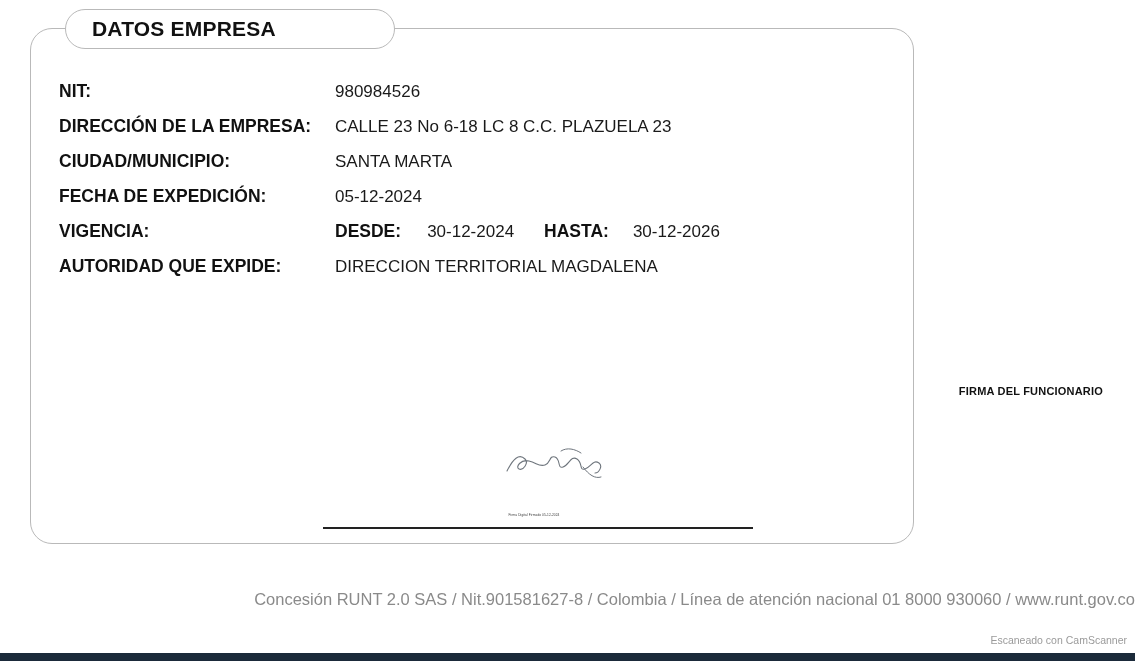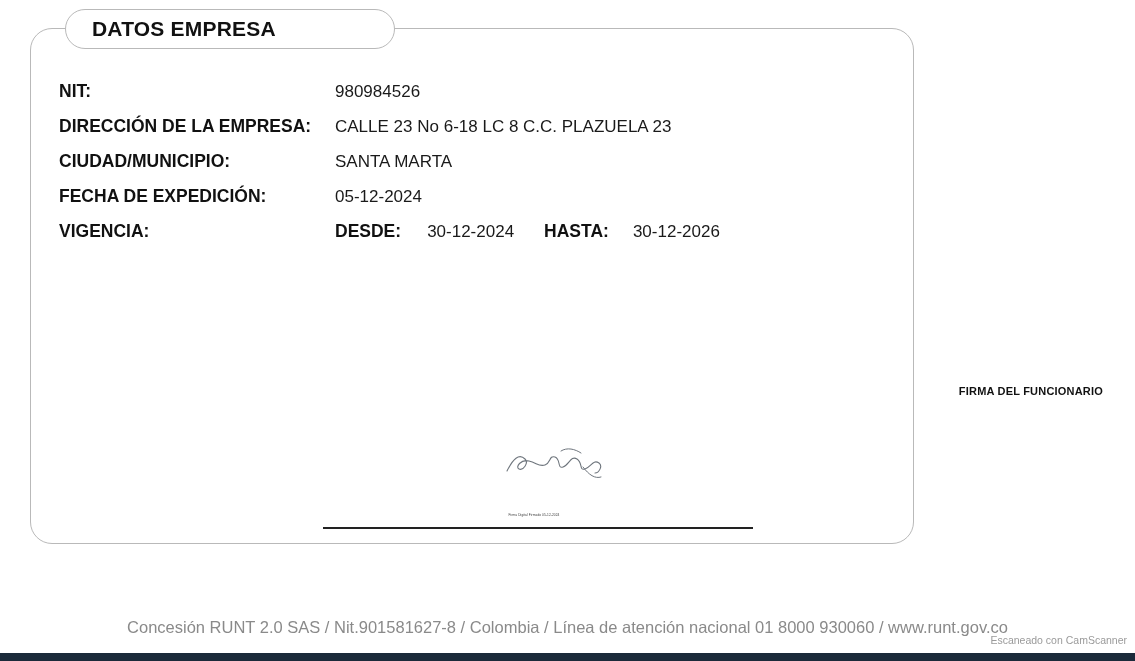--- a/index.html
+++ b/index.html
@@ -148,23 +148,23 @@
     font-size: 3.2px;
     line-height: 4.4px;
     color: #3a3a3a;
     letter-spacing: 0.1px;
   }
 
   
   .footer {
     position: absolute;
     left: 0;
-    top: 618px;
-    width: 1135px;
-    text-align: center;
+    top: 590px;
+    width: 1135px;
+    text-align: right;
     font-size: 16.5px;
     color: #8a8a8a;
   }
 
   .scan-note {
     position: absolute;
     right: 8px;
     top: 634px;
     font-size: 10.5px;
     color: #9a9a9a;
@@ -219,20 +219,24 @@
           <div class="vig-lbl">DESDE:</div>
           <div class="gap-a"></div>
           <div class="vig-val">30-12-2024</div>
           <div class="gap-b"></div>
           <div class="vig-lbl">HASTA:</div>
           <div class="gap-c"></div>
           <div class="vig-val">30-12-2026</div>
         </div>
       </div>
 
+      <div class="row">
+        <div class="lbl">AUTORIDAD QUE EXPIDE:</div>
+        <div class="val">DIRECCION TERRITORIAL MAGDALENA</div>
+      </div>
 
     </div>
 
     <div class="firma-title">
       <span class="shift">FIRMA DEL FUNCIONARIO</span>
     </div>
 
     <div class="signature">
       <svg width="120" height="54" viewBox="0 0 120 54">
         <path d="M8 34 C14 22, 20 16, 26 22 C30 26, 24 34, 20 32 C16 30, 22 22, 30 24 C38 26, 40 30, 46 28 C52 26, 50 18, 56 20 C62 22, 58 32, 64 30 C70 28, 72 18, 78 22 C84 26, 80 34, 86 32 C92 30, 94 22, 100 26 C104 29, 100 36, 96 36" fill="none" stroke="#555d66" stroke-width="1.1" stroke-linecap="round"></path>

